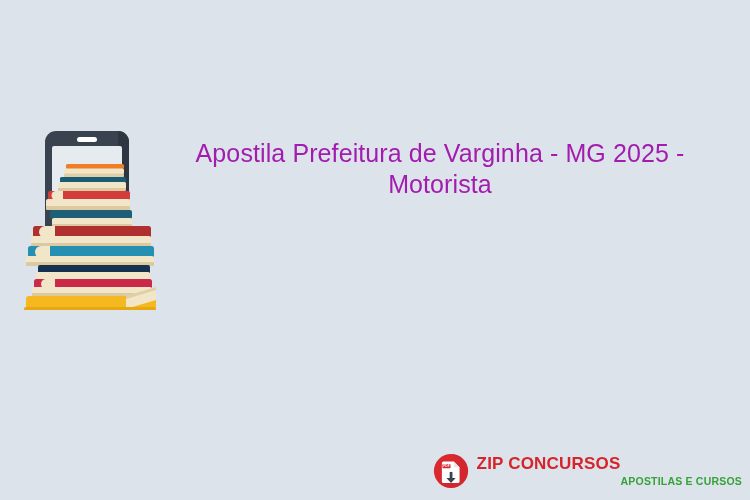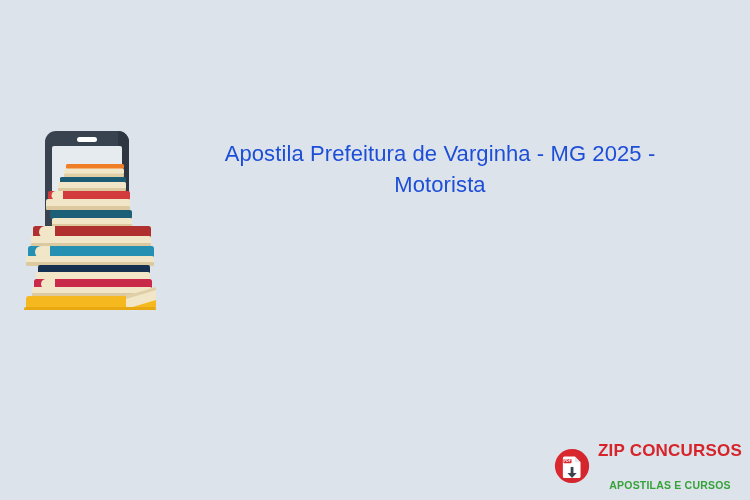--- a/index.html
+++ b/index.html
@@ -18,38 +18,38 @@
     width:175px; height:185px;
   }
   #product-illustration svg{ display:block; width:100%; height:100%; }
 
   
   #product-title{
     position:absolute;
     left:190px; top:138px;
     width:500px;
     text-align:center;
-    font-size:22px;
+    font-size:25px;
     line-height:31px;
     font-weight:400;
-    color:#1d4ed8;
+    color:#a21caf;
     letter-spacing:0.1px;
   }
 
   
   #brand-logo{
     position:absolute;
     right:8px; bottom:10px;
     display:flex;
     align-items:center;
     gap:7px;
   }
   #brand-logo .mark{ width:38px; height:38px; flex:0 0 38px; }
   #brand-logo .mark svg{ display:block; width:100%; height:100%; }
-  #brand-logo .wordmark{ display:flex; flex-direction:column; line-height:1; }
+  #brand-logo .wordmark{ display:flex; flex-direction:row; line-height:1; }
   #brand-logo .brand-name{
     font-size:17px;
     font-weight:bold;
     color:#d6242b;
     letter-spacing:0.2px;
     white-space:nowrap;
   }
   #brand-logo .brand-tagline{
     font-size:10.5px;
     font-weight:bold;

